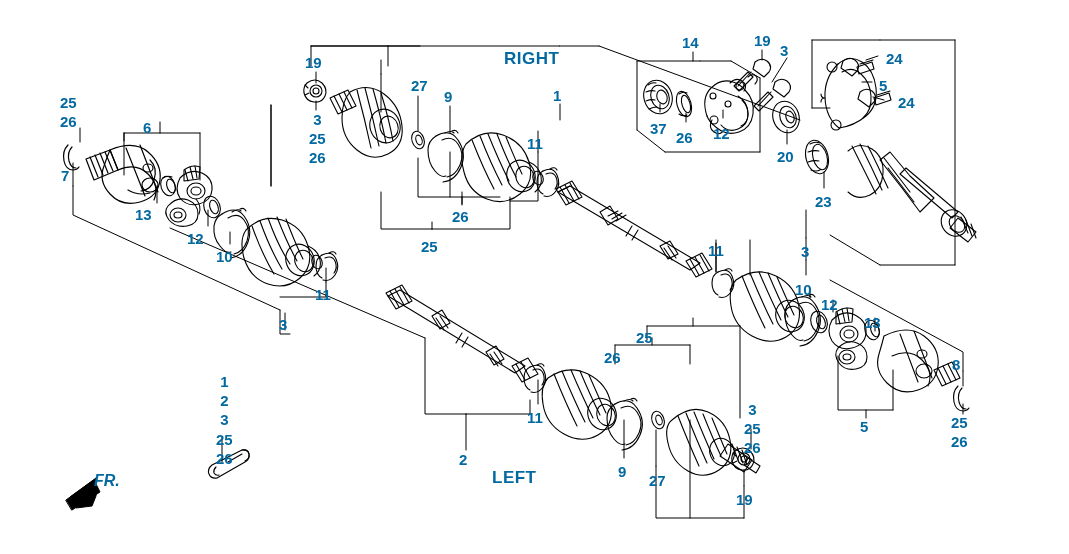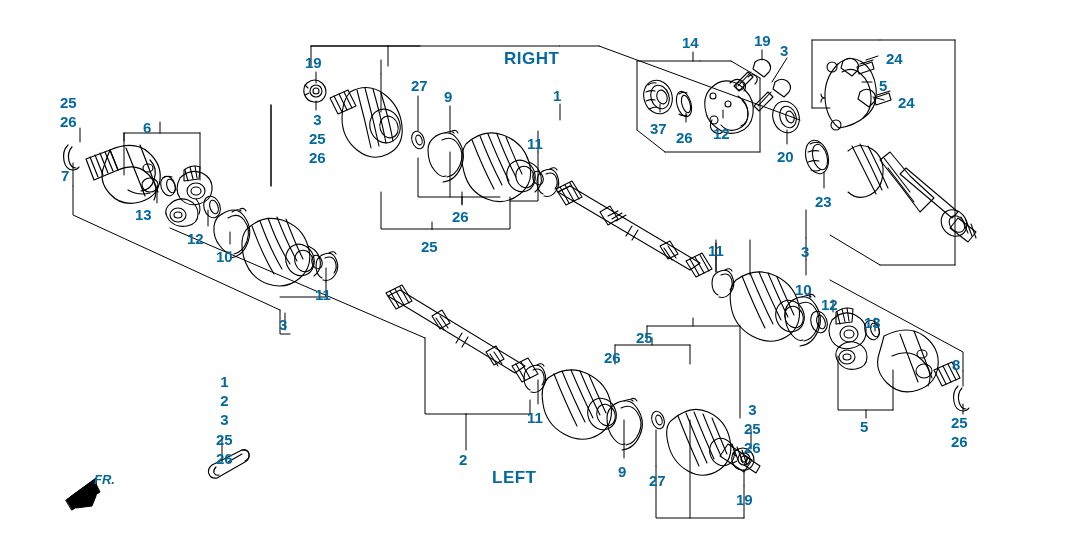--- a/index.html
+++ b/index.html
@@ -17,21 +17,21 @@
     font-family:Liberation Sans, sans-serif;
     font-weight:bold;
     font-size:15px;
     color:#0369a1;
     line-height:1.05;
     white-space:pre;
     letter-spacing:0px;
   }
   .lbl.side{font-size:17px;letter-spacing:0.5px;}
   .lbl.stack{line-height:1.28;text-align:center;}
-  .lbl.fr{font-size:13px;font-style:italic;letter-spacing:0px;}
+  .lbl.fr{font-size:16px;font-style:italic;letter-spacing:0px;}
 </style>
 </head>
 <body>
 
 <div id="stage">
 
   <svg id="art" viewBox="0 0 1069 554" xmlns="http://www.w3.org/2000/svg">
     <defs>
       <g id="bootRibs"></g>
     </defs>

